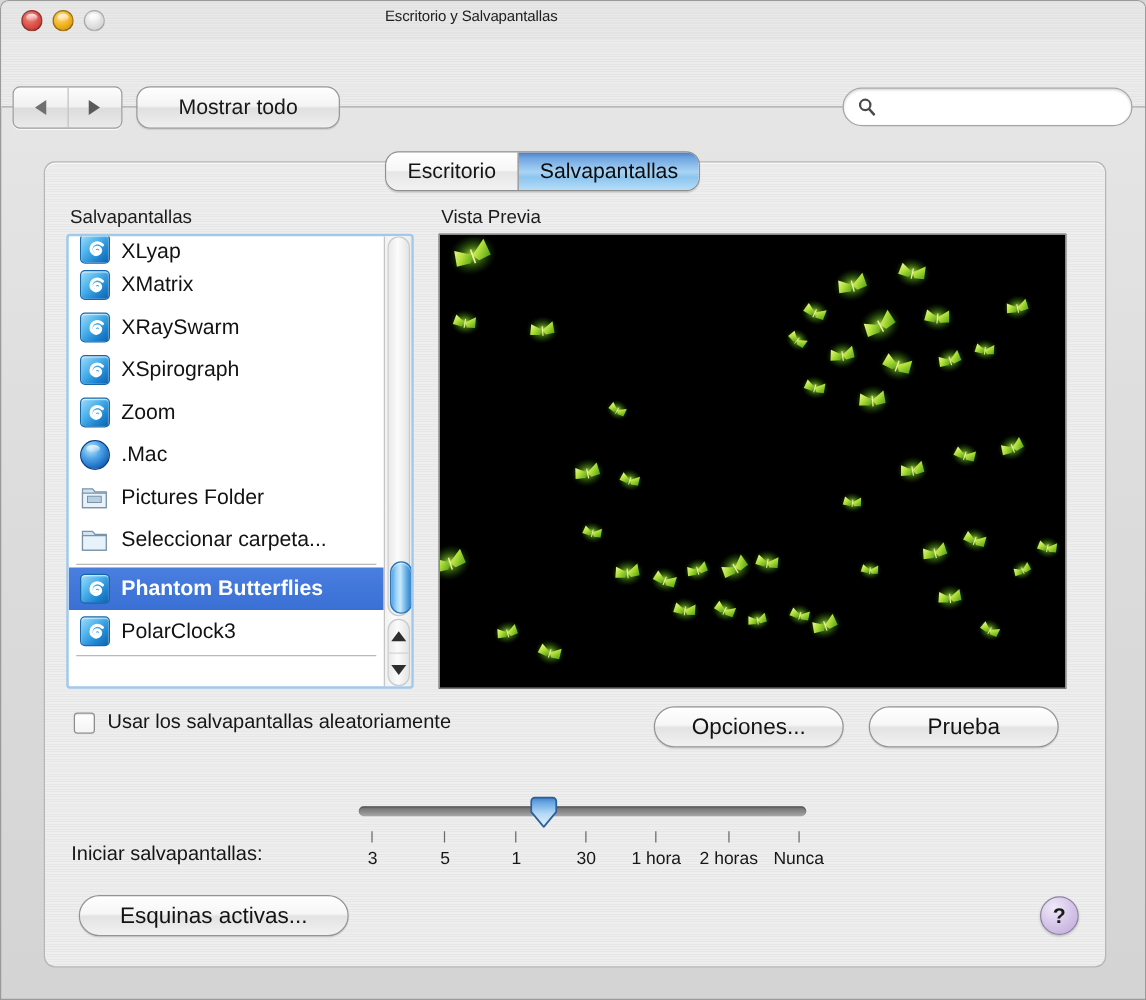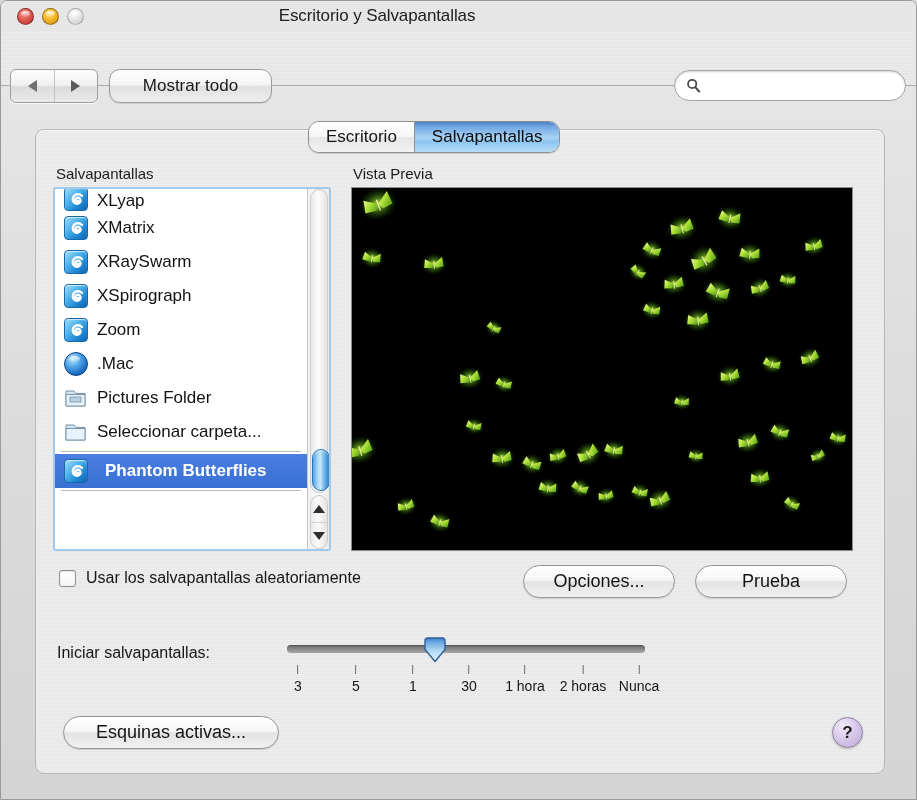--- a/index.html
+++ b/index.html
@@ -33,21 +33,21 @@
     width: 917px; height: 31px;
     background: repeating-linear-gradient(to bottom,
         #e9e9e9 0px, #e9e9e9 1px, #e3e3e3 1px, #e3e3e3 2px);
     background-color: #e6e6e6;
   }
   .title-text {
     position: absolute;
     left: 0; top: 5px;
     width: 752px;
     text-align: center;
-    font-size: 17px;
+    font-size: 12px;
     color: #202020;
     letter-spacing: -0.1px;
   }
   .lights { position: absolute; left: 16px; top: 7px; display: flex; gap: 8px; }
   .light {
     width: 17px; height: 17px; border-radius: 50%;
     border: 1px solid rgba(0,0,0,0.34);
     position: relative;
   }
   .light::after {
@@ -186,21 +186,20 @@
     display: flex; align-items: center;
     padding-left: 9px;
     font-size: 17px; color: #121212;
     cursor: default;
     white-space: nowrap;
   }
   .row.selected {
     background: linear-gradient(to bottom, #4a7fe0 0%, #3a6fd4 100%);
     color: #ffffff;
     font-weight: bold;
-    gap: 8px;
   }
   .row .label { margin-left: 9px; }
   .row.clipped { height: 22px; align-items: flex-end; }
   .sep { height: 1px; background: #b9b9b9; margin: 2px 6px; }
 
   .ic { width: 24px; height: 24px; flex: 0 0 auto; border-radius: 4px; }
 
   
   .ic-saver {
     background: linear-gradient(135deg, #9fdcf7 0%, #4fb4ec 38%, #1e85d2 72%, #0f63ae 100%);
@@ -305,21 +304,21 @@
     font-size: 18px; color: #131313;
     cursor: default;
   }
   #btn-opciones { left: 522px; top: 564px; width: 152px; }
   #btn-prueba   { left: 694px; top: 564px; width: 152px; }
   #btn-esquinas { left: 62px;  top: 715px; width: 216px; }
 
   
   .slider-label {
     position: absolute;
-    left: 56px; top: 643px;
+    left: 56px; top: 674px;
     font-size: 16px; color: #161616;
   }
   .slider {
     position: absolute;
     left: 286px; top: 644px;
     width: 358px; height: 8px;
   }
   .slider-track {
     position: absolute; left: 0; top: 0;
     width: 100%; height: 8px;
@@ -485,20 +484,28 @@
 
       <div class="row selected">
         <span class="ic ic-saver">
           <svg width="24" height="24" viewBox="0 0 24 24">
               <path d="M17 8c-3-3-8-2-9 2s3 7 6 5 1-6-2-5-1 4 1 3" fill="none" stroke="#ffffff" stroke-width="2.4" stroke-linecap="round"></path>
             </svg>
         </span>
         <span class="label">Phantom Butterflies</span>
       </div>
 
+      <div class="row">
+        <span class="ic ic-saver">
+          <svg width="24" height="24" viewBox="0 0 24 24">
+              <path d="M17 8c-3-3-8-2-9 2s3 7 6 5 1-6-2-5-1 4 1 3" fill="none" stroke="#ffffff" stroke-width="2.4" stroke-linecap="round"></path>
+            </svg>
+        </span>
+        <span class="label">PolarClock3</span>
+      </div>
 
       <div class="sep"></div>
     </div>
 
     <div class="scrollbar">
       <div class="sb-track">
         <div class="sb-thumb"></div>
       </div>
       <div class="sb-arrows">
         <div class="sb-arrow">

